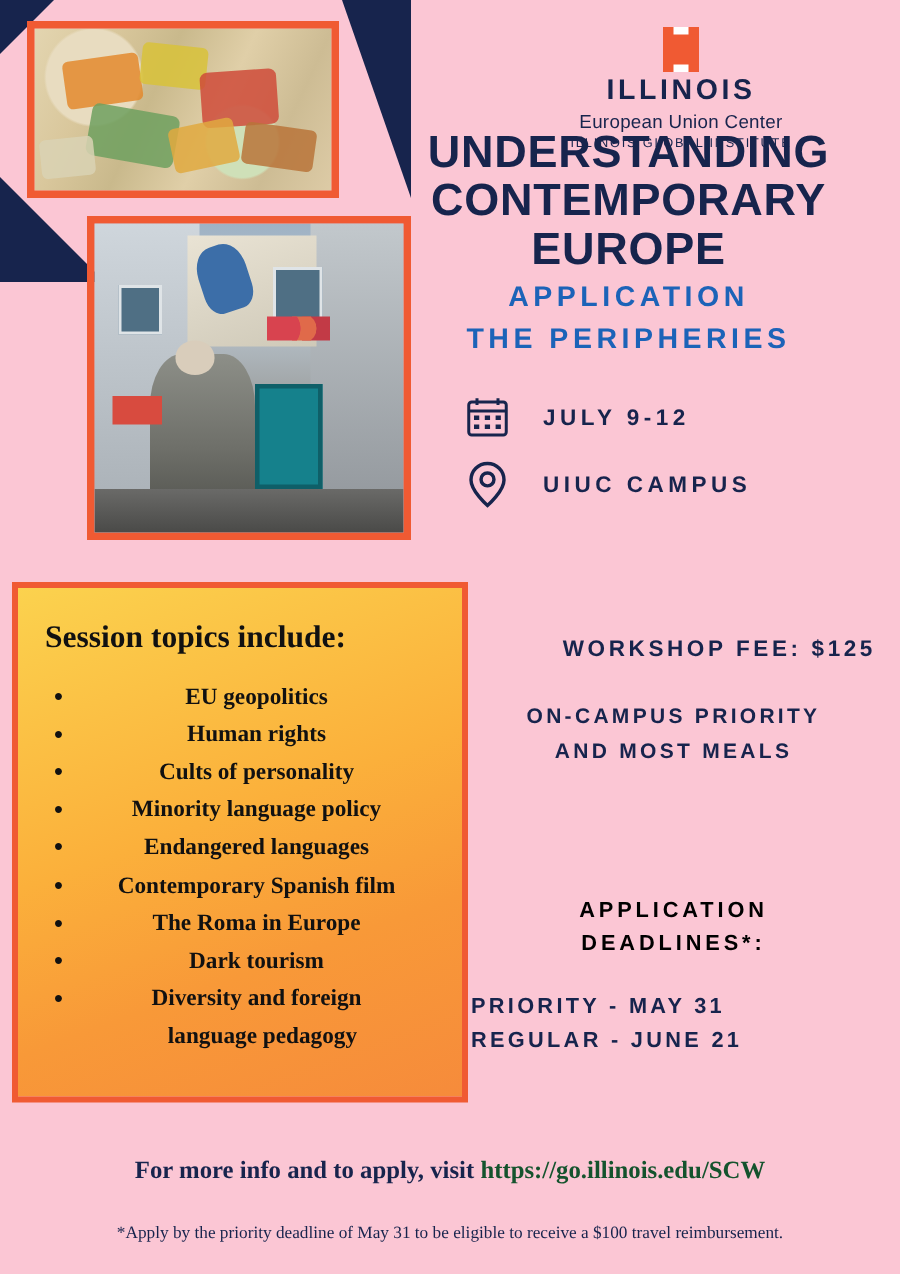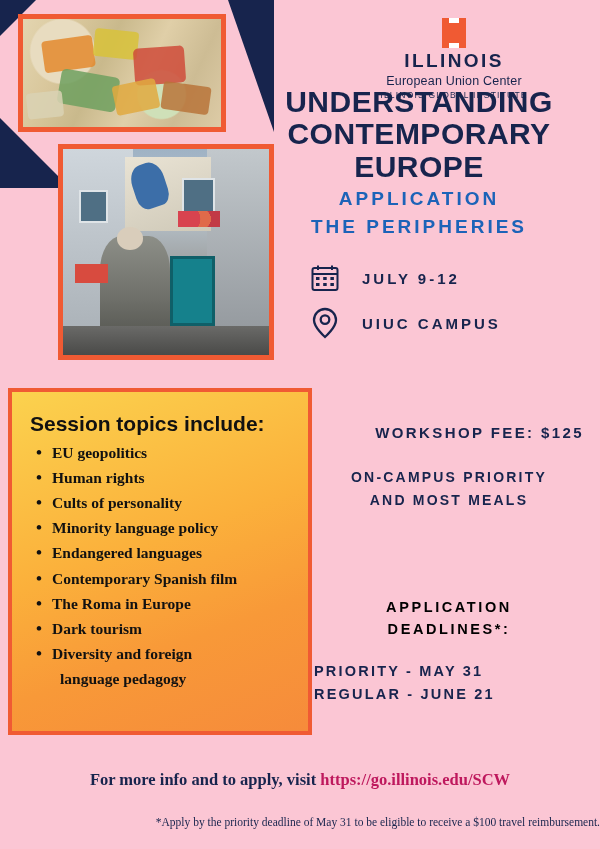--- a/index.html
+++ b/index.html
@@ -216,34 +216,35 @@
     left: 8px; top: 388px;
     width: 304px; height: 347px;
     border: 4px solid #f05a33;
     background: linear-gradient(160deg,#fbd24e 0%,#fbb03b 45%,#f89938 70%,#f68b3b 100%);
     padding: 20px 18px 14px 18px;
   }
   .topics-title {
     color: #111;
     font-weight: bold;
     font-size: 21px;
-    font-family: Liberation Sans, sans-serif;
-    margin-bottom: 4px;
+    font-family: Liberation Serif, serif;
+    margin-bottom: 15px;
   }
   .topics-list {
     list-style: none;
   }
   .topics-list li {
     position: relative;
     padding-left: 22px;
     font-family: "Liberation Serif", serif;
     font-weight: bold;
     font-size: 15.5px;
     color: #111;
     line-height: 1.62;
+    text-align: center;
   }
   .topics-list li::before {
     content: "\2022";
     position: absolute;
     left: 6px; top: -1px;
     font-size: 17px;
   }
   .topics-list li .cont {
     display: block;
     padding-left: 8px;
@@ -299,28 +300,28 @@
     position: absolute;
     left: 0; right: 0;
     top: 770px;
     text-align: center;
     font-size: 16.5px;
     font-weight: bold;
     color: #17244d;
     font-family: "Liberation Serif", serif;
   }
   .footer-cta a, .footer-cta .link {
-    color: #be185d;
+    color: #14532d;
     text-decoration: none;
   }
   .footer-note {
     position: absolute;
     left: 0; right: 0;
     top: 816px;
-    text-align: right;
+    text-align: center;
     font-size: 11.5px;
     color: #17244d;
     font-family: "Liberation Serif", serif;
   }
 </style>
 </head>
 <body>
 
 <div class="navy-corner-tl"></div>
 <div class="navy-corner-diag"></div>

